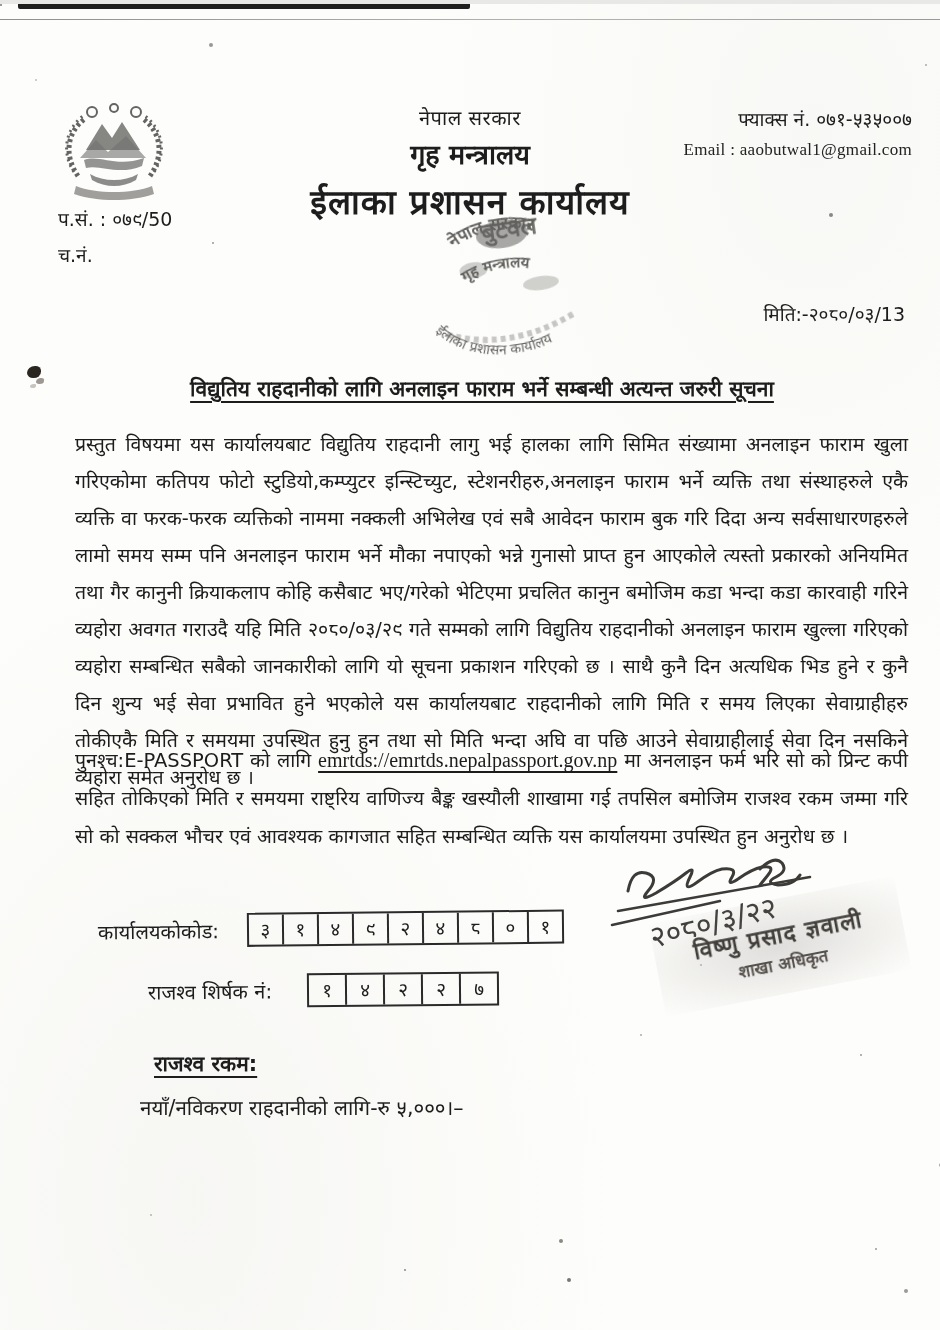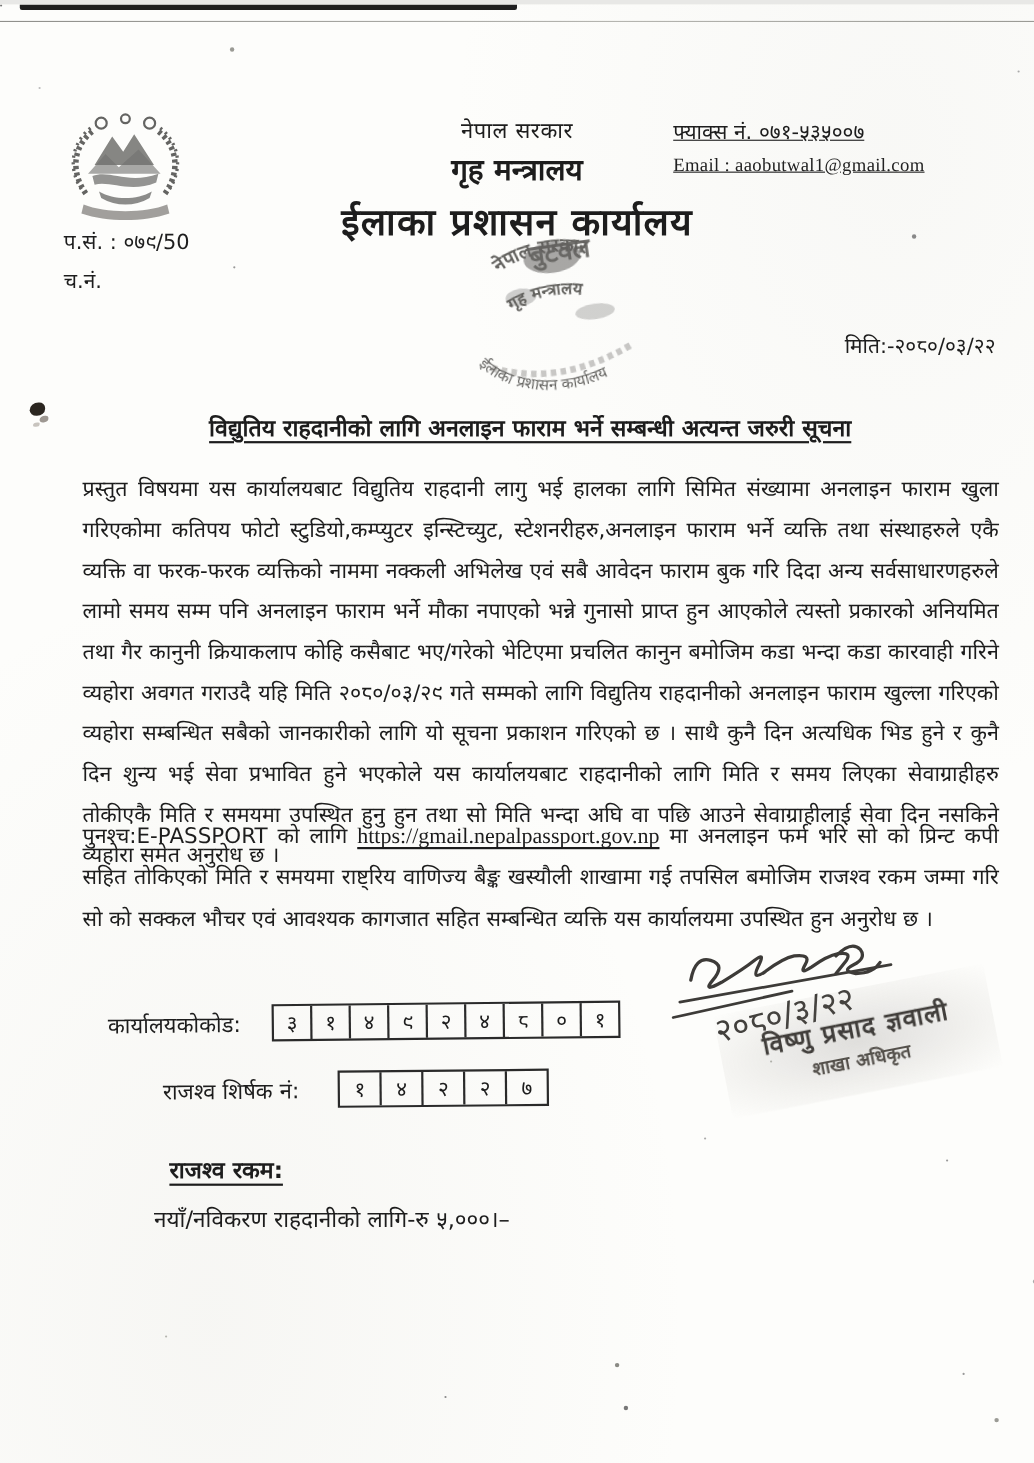--- a/index.html
+++ b/index.html
@@ -34,21 +34,21 @@
   
   .scan-strip{left:18px;top:0;width:452px;height:5px;background:#1f1f1f;border-radius:0 0 2px 2px;}
   .scan-line{left:0;top:15px;width:940px;height:1px;background:linear-gradient(90deg,#8f8f8b,#b5b5b0 60%,#9a9a95);}
   .ink-blot{left:27px;top:362px;width:14px;height:12px;background:#2b2620;border-radius:60% 40% 55% 45%;box-shadow:6px 9px 0 -3px rgba(80,70,60,.55), -1px 14px 0 -4px rgba(120,110,100,.4);}
 
   
   .hdr-center{left:250px;top:100px;width:440px;text-align:center;}
   .hdr-govt{font-size:20px;letter-spacing:.5px;}
   .hdr-ministry{font-size:27px;font-weight:bold;margin-top:4px;}
   .hdr-office{font-size:34px;font-weight:bold;margin-top:6px;letter-spacing:1px;}
-  .hdr-right{left:612px;top:102px;width:300px;text-align:left;text-decoration:underline;}
+  .hdr-right{left:612px;top:102px;width:300px;text-align:right;}
   .hdr-fax{font-size:19px;}
   .hdr-email{font-size:17px;margin-top:8px;letter-spacing:.3px;color:#222;}
   .ref-no{left:58px;top:202px;font-size:19px;}
   .disp-no{left:58px;top:238px;font-size:19px;}
   .date-line{left:605px;top:297px;width:300px;text-align:right;font-size:19px;}
 
   
   .round-stamp{left:380px;top:192px;width:250px;height:165px;transform:rotate(-8deg);opacity:.88;filter:blur(.4px);}
 
   
@@ -149,30 +149,30 @@
         <text font-size="14" font-family="DejaVu Sans"><textPath href="#arcBot" startOffset="12%"><tspan id="stamp-line3">ईलाका प्रशासन कार्यालय</tspan></textPath></text>
 
         <ellipse cx="128" cy="38" rx="26" ry="14" opacity=".55"></ellipse>
         <ellipse cx="95" cy="70" rx="14" ry="8" opacity=".3"></ellipse>
         <ellipse cx="160" cy="92" rx="18" ry="7" opacity=".28"></ellipse>
         <path d="M60,130 q60,26 130,-4" stroke="#2a2926" stroke-width="6" fill="none" opacity=".35" stroke-dasharray="5 4"></path>
       </g>
     </svg>
   </div>
 
-  <div class="abs date-line dev">मिति:-२०८०/०३/२२</div>
+  <div class="abs date-line dev">मिति:-२०८०/०३/13</div>
 
   <div class="abs notice-title dev">
     <span>विद्युतिय राहदानीको लागि अनलाइन फाराम भर्ने सम्बन्धी अत्यन्त जरुरी सूचना</span>
   </div>
 
   <div class="abs body-para dev">प्रस्तुत विषयमा यस कार्यालयबाट विद्युतिय राहदानी लागु भई हालका लागि सिमित संख्यामा अनलाइन फाराम खुला गरिएकोमा कतिपय फोटो स्टुडियो,कम्प्युटर इन्स्टिच्युट, स्टेशनरीहरु,अनलाइन फाराम भर्ने व्यक्ति तथा संस्थाहरुले एकै व्यक्ति वा फरक-फरक व्यक्तिको नाममा नक्कली अभिलेख एवं  सबै आवेदन फाराम बुक गरि दिदा अन्य सर्वसाधारणहरुले लामो समय सम्म पनि अनलाइन फाराम भर्ने मौका नपाएको भन्ने गुनासो प्राप्त हुन आएकोले त्यस्तो प्रकारको अनियमित तथा गैर कानुनी क्रियाकलाप कोहि कसैबाट भए/गरेको भेटिएमा प्रचलित कानुन बमोजिम कडा भन्दा कडा कारवाही गरिने व्यहोरा अवगत गराउदै यहि मिति २०८०/०३/२९ गते सम्मको लागि विद्युतिय राहदानीको अनलाइन फाराम खुल्ला गरिएको व्यहोरा सम्बन्धित सबैको जानकारीको लागि यो सूचना प्रकाशन गरिएको छ ।  साथै कुनै दिन अत्यधिक भिड हुने र कुनै दिन शुन्य भई सेवा प्रभावित हुने भएकोले यस कार्यालयबाट राहदानीको लागि मिति र समय लिएका सेवाग्राहीहरु तोकीएकै मिति र समयमा उपस्थित हुनु हुन तथा सो मिति भन्दा अघि वा पछि आउने सेवाग्राहीलाई सेवा दिन नसकिने व्यहोरा समेत अनुरोध छ ।</div>
 
   <div class="abs ps-para dev">
-    <span>पुनश्च:E-PASSPORT को लागि </span><span class="ps-link">https://gmail.nepalpassport.gov.np</span><span> मा अनलाइन फर्म भरि सो को प्रिन्ट कपी सहित तोकिएको मिति र समयमा राष्ट्रिय वाणिज्य बैङ्क खस्यौली शाखामा गई तपसिल बमोजिम राजश्व रकम जम्मा गरि सो को सक्कल भौचर एवं आवश्यक कागजात सहित सम्बन्धित व्यक्ति यस कार्यालयमा उपस्थित हुन अनुरोध छ ।</span>
+    <span>पुनश्च:E-PASSPORT को लागि </span><span class="ps-link">emrtds://emrtds.nepalpassport.gov.np</span><span> मा अनलाइन फर्म भरि सो को प्रिन्ट कपी सहित तोकिएको मिति र समयमा राष्ट्रिय वाणिज्य बैङ्क खस्यौली शाखामा गई तपसिल बमोजिम राजश्व रकम जम्मा गरि सो को सक्कल भौचर एवं आवश्यक कागजात सहित सम्बन्धित व्यक्ति यस कार्यालयमा उपस्थित हुन अनुरोध छ ।</span>
   </div>
 
 
   <div class="abs sig-svg">
     <svg width="260" height="120" viewBox="0 0 260 120">
       <g stroke="#23211e" fill="none" stroke-width="3" stroke-linecap="round" opacity=".88">
         <path d="M28,52 q4,-22 18,-18 q14,4 2,18 q-10,12 8,2 q20,-12 30,-20 q10,-8 4,4 q-8,16 6,6 q16,-12 26,-14 q16,-2 10,8 q-6,10 6,2 q14,-10 24,-12 q14,-2 6,8 l-8,10"></path>
         <path d="M160,30 q14,-14 22,-6 q6,8 -6,14 q-12,6 2,8 q16,0 22,-10"></path>
         <path d="M18,72 L210,38" stroke-width="2.5"></path>
         <path d="M12,86 L120,62" stroke-width="2.5"></path>

